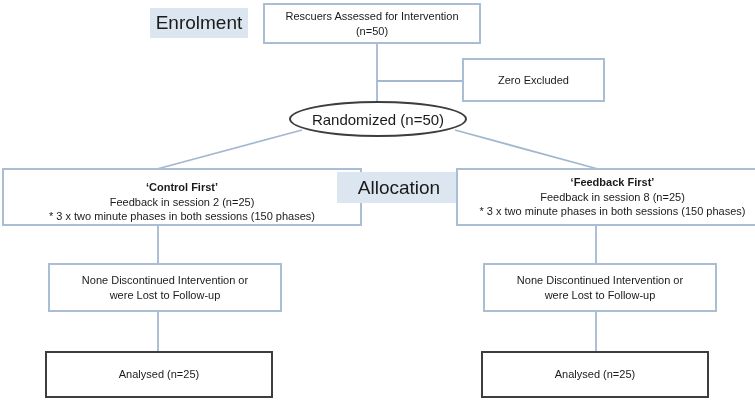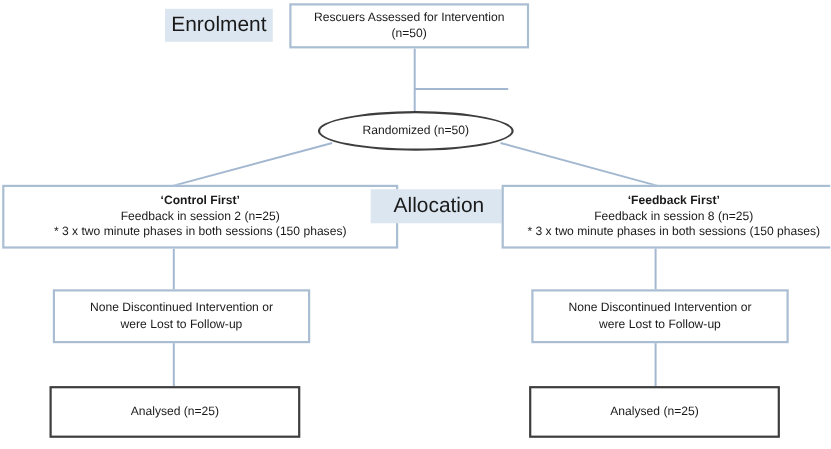--- a/index.html
+++ b/index.html
@@ -49,30 +49,30 @@
     color: var(--text);
   }
   .ellipse {
     position: absolute;
     background: #ffffff;
     border: 2px solid var(--dark);
     border-radius: 50% / 50%;
     display: flex;
     align-items: center;
     justify-content: center;
-    font-size: 11px;
+    font-size: 15px;
   }
   .bold { font-weight: bold; }
 
   
   #label-enrolment  { left: 150px; top: 8px;   width: 98px;  height: 30px; }
   #box-eligibility  { left: 263px; top: 3px;   width: 218px; height: 41px; }
   #box-excluded     { left: 462px; top: 58px;  width: 143px; height: 44px; }
   #ellipse-randomized { left: 289px; top: 101px; width: 178px; height: 36px; }
-  #box-control      { left: 2px;   top: 168px; width: 360px; height: 58px; }
+  #box-control      { left: 2px;   top: 168px; width: 360px; height: 58px; justify-content: flex-end; }
   #label-allocation { left: 337px; top: 172px; width: 124px; height: 31px; }
   #box-feedback     { left: 456px; top: 168px; width: 313px; height: 58px; }
   #box-followup-left  { left: 48px;  top: 263px; width: 234px; height: 49px; }
   #box-followup-right { left: 483px; top: 263px; width: 234px; height: 49px; }
   #box-analysed-left  { left: 45px;  top: 351px; width: 228px; height: 47px; }
   #label-analysis     { left: 336px; top: 358px; width: 95px;  height: 31px; }
   #box-analysed-right { left: 481px; top: 351px; width: 228px; height: 47px; }
 </style>
 </head>
 <body>
@@ -90,20 +90,23 @@
     <line x1="596" y1="311" x2="596" y2="352"></line>
   </svg>
 
   <div class="stage-label" id="label-enrolment">Enrolment</div>
 
   <div class="node" id="box-eligibility">
     <span>Rescuers Assessed for Intervention</span>
     <span>(n=50)</span>
   </div>
 
+  <div class="node" id="box-excluded">
+    <span>Zero Excluded</span>
+  </div>
 
   <div class="ellipse" id="ellipse-randomized">
     <span>Randomized (n=50)</span>
   </div>
 
   <div class="node" id="box-control">
     <span class="bold">‘Control First’</span>
     <span>Feedback in session 2 (n=25)</span>
     <span>* 3 x two minute phases in both sessions (150 phases)</span>
   </div>

